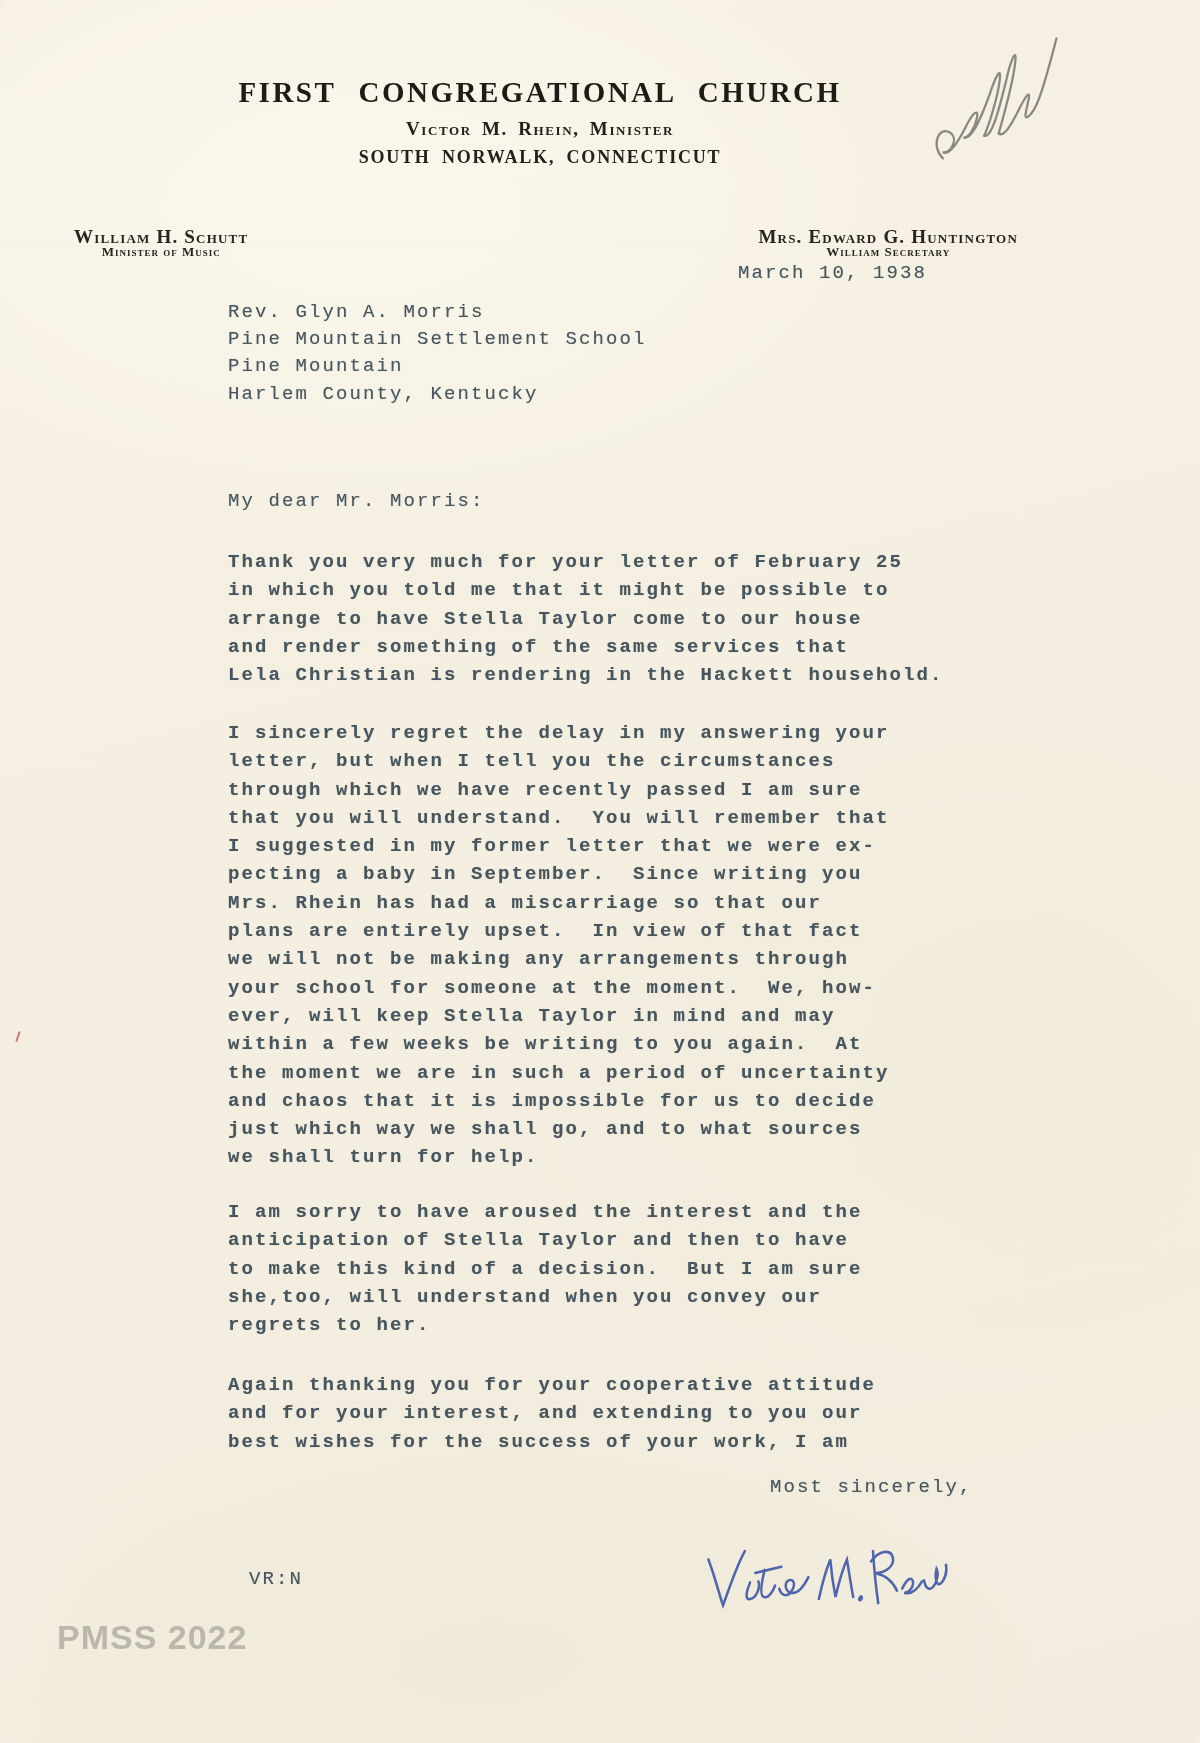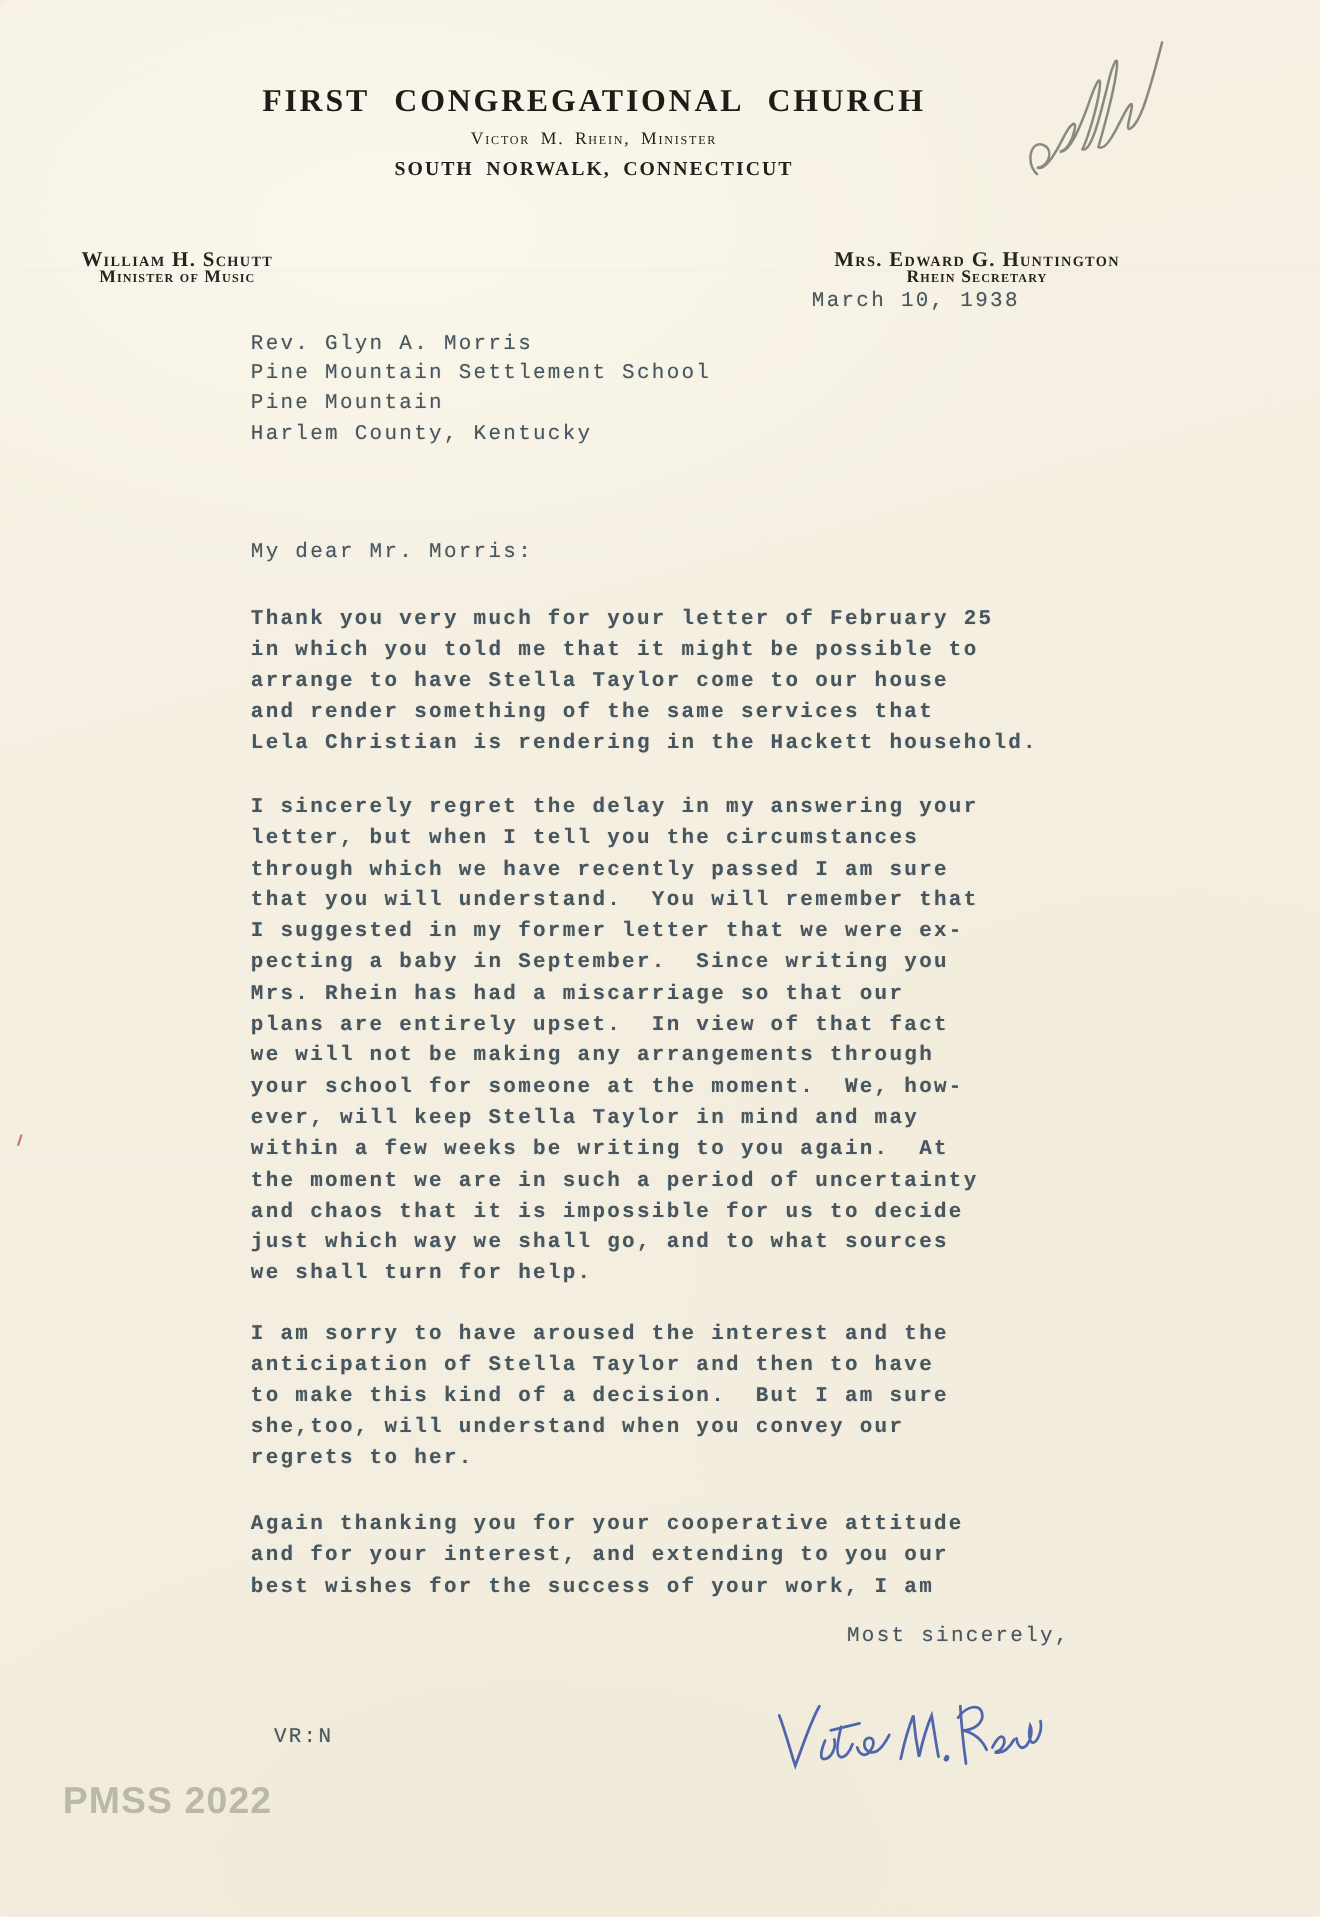--- a/index.html
+++ b/index.html
@@ -30,33 +30,33 @@
   .letterhead{
     position:absolute; left:0; top:76px; width:1080px;
     text-align:center; color:#23211c;
   }
   .church-name{
     font-size:29px; font-weight:bold; letter-spacing:2.5px; word-spacing:13px;
     color:#1e1c17;
   }
   .minister-line{
     margin-top:9px;
-    font-variant:small-caps; font-weight:normal; font-size:16px;
+    font-variant:small-caps; font-weight:bold; font-size:19px;
     letter-spacing:1.6px; word-spacing:4px;
   }
   .location-line{
     margin-top:7px;
     font-weight:bold; font-size:18px; letter-spacing:1.8px; word-spacing:5px;
   }
   .staff{
     position:absolute; top:201px; text-align:center; color:#262420;
     font-variant:small-caps; font-weight:bold; line-height:15px;
   }
   .staff .s-name{ font-size:19px; letter-spacing:1.2px;margin-top:28px; }
-  .staff .s-title{ font-size:16px; letter-spacing:1px; }
+  .staff .s-title{ font-size:13px; letter-spacing:1px; }
   .staff-left{ left:74px; }
   .staff-right{ right:182px; }
 
   
   .tw{
     position:absolute;
     font-family:"Liberation Mono", monospace;
     font-size:19px; letter-spacing:2.1px;
     color:#47565e;
     white-space:pre;
@@ -101,21 +101,21 @@
     <div class="location-line">SOUTH NORWALK, CONNECTICUT</div>
   </div>
 
   <div class="staff staff-left">
     <div class="s-name">William H. Schutt</div>
     <div class="s-title">Minister of Music</div>
   </div>
 
   <div class="staff staff-right">
     <div class="s-name">Mrs. Edward G. Huntington</div>
-    <div class="s-title">Rhein Secretary</div>
+    <div class="s-title">William Secretary</div>
   </div>
 
   <div class="pencil-scribble">
     <svg width="135" height="155" viewBox="0 0 130 150" fill="none">
       <path d="M14,132 C2,120 10,100 21,107 C29,112 23,127 14,126
                C21,130 31,112 37,100 C43,88 49,83 47,93 C45,103 39,112 34,112
                C42,114 51,93 59,71 C65,53 71,41 69,57 C67,73 59,99 54,110
                C62,113 70,78 76,54 C80,36 86,23 84,40 C82,57 72,94 68,108
                C74,112 82,96 88,84 C94,72 99,65 97,75 C95,85 92,94 96,92
                C104,87 110,70 124,16" stroke="#6e6e6a" stroke-width="2.2" stroke-linecap="round" opacity="0.8"></path>

